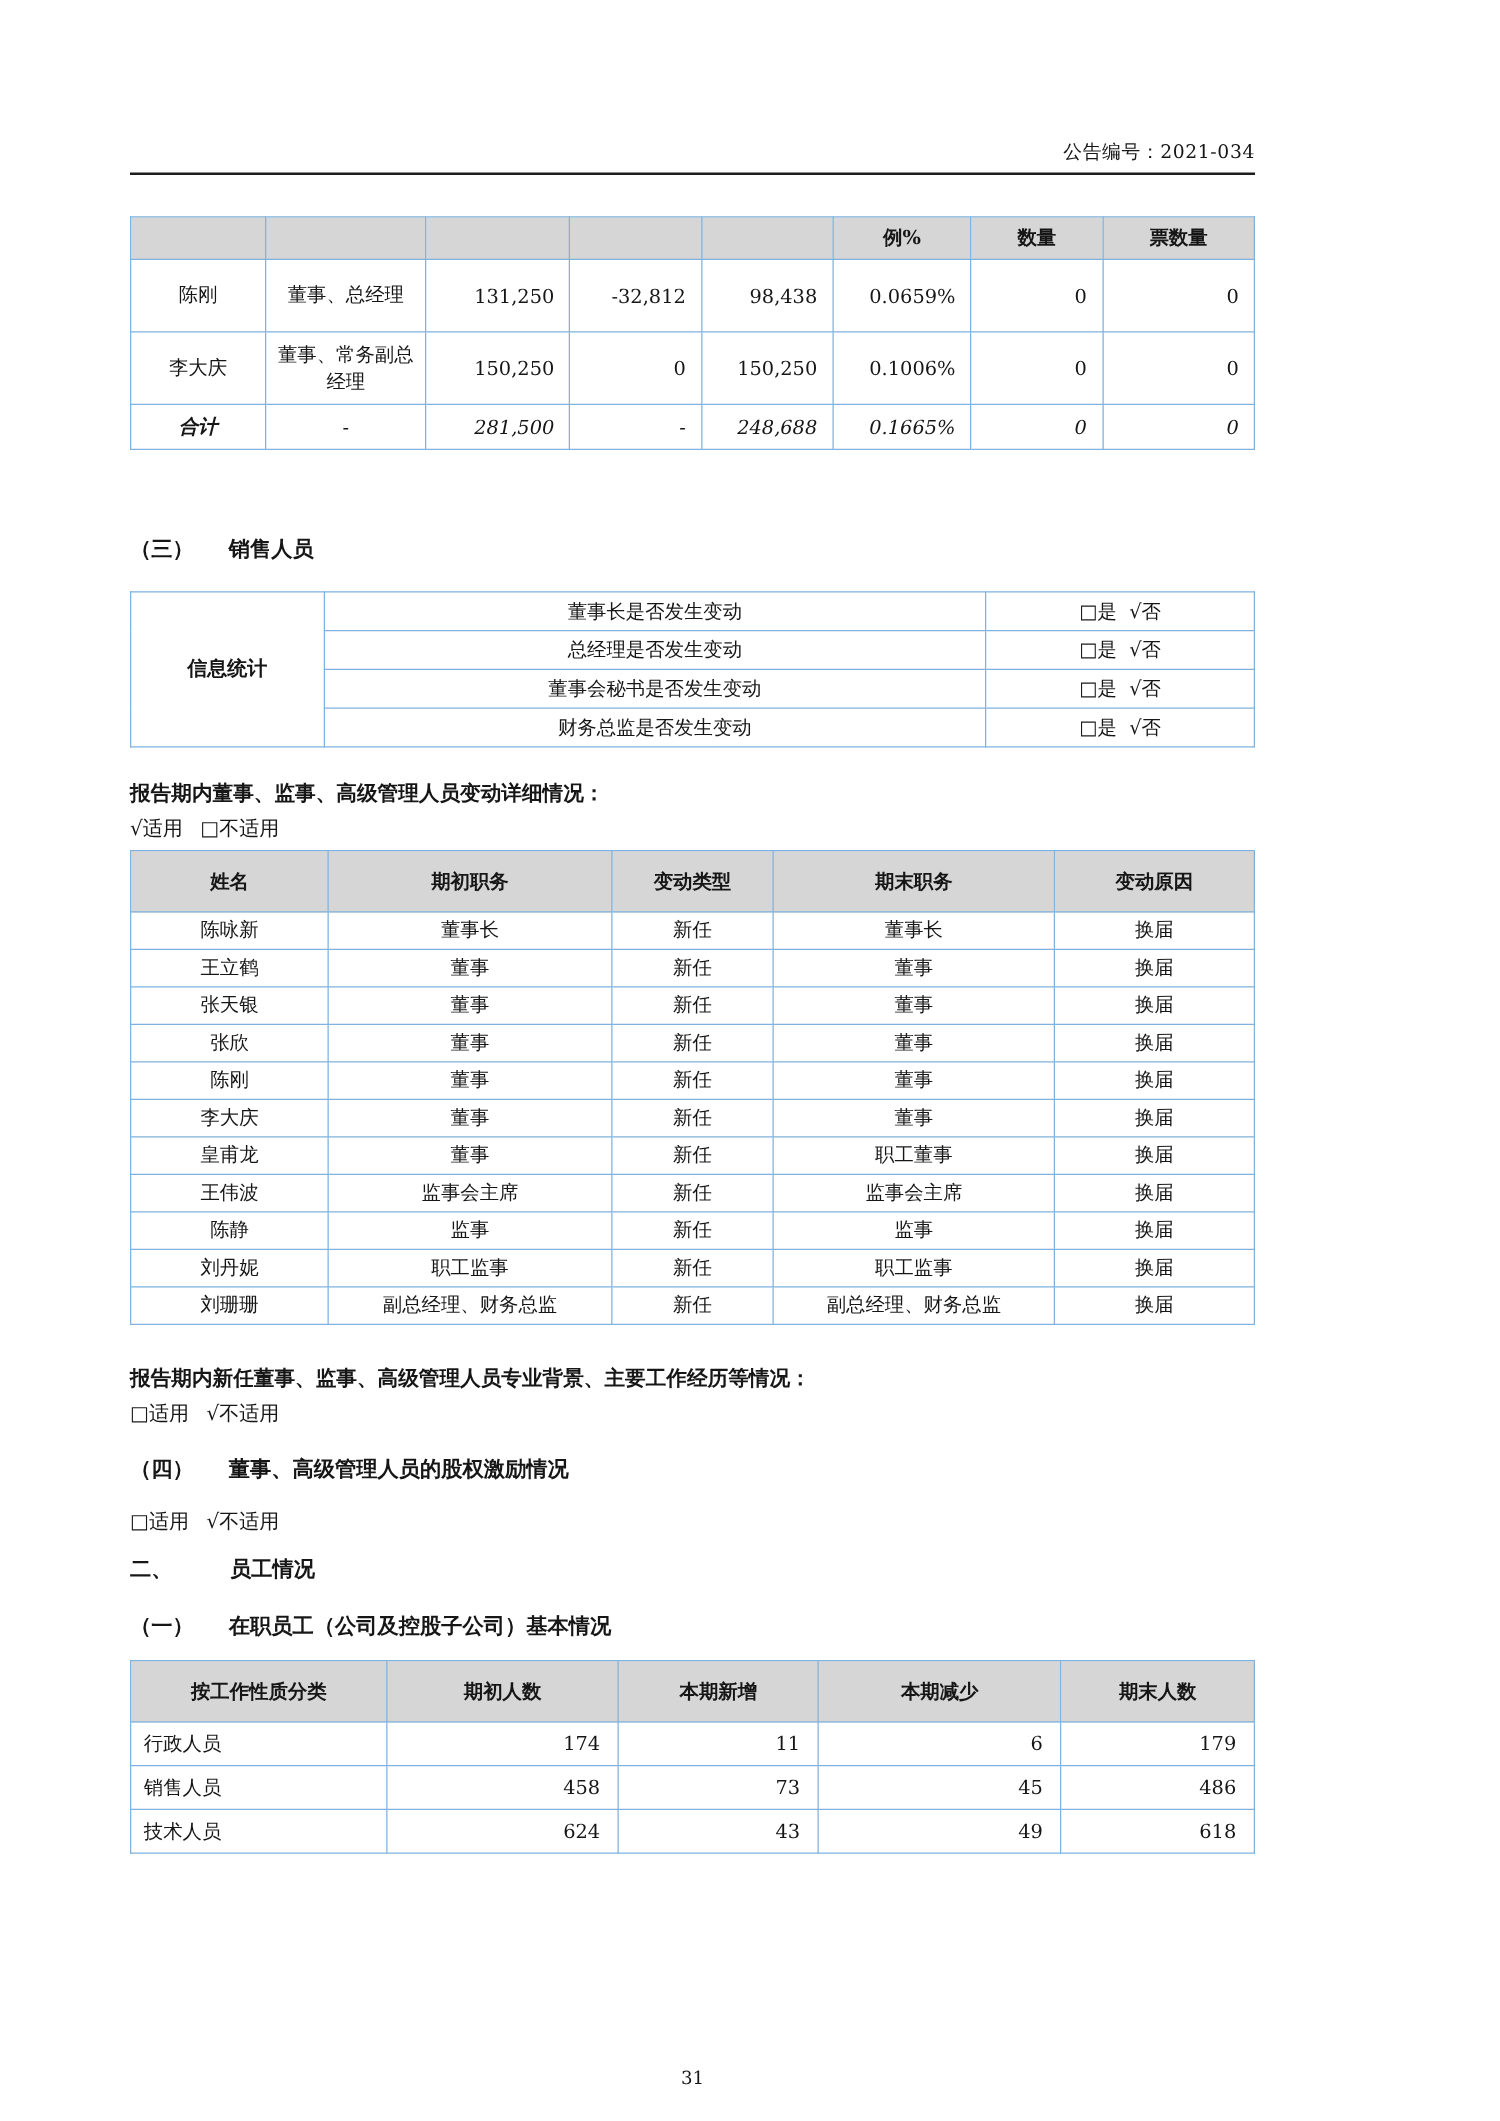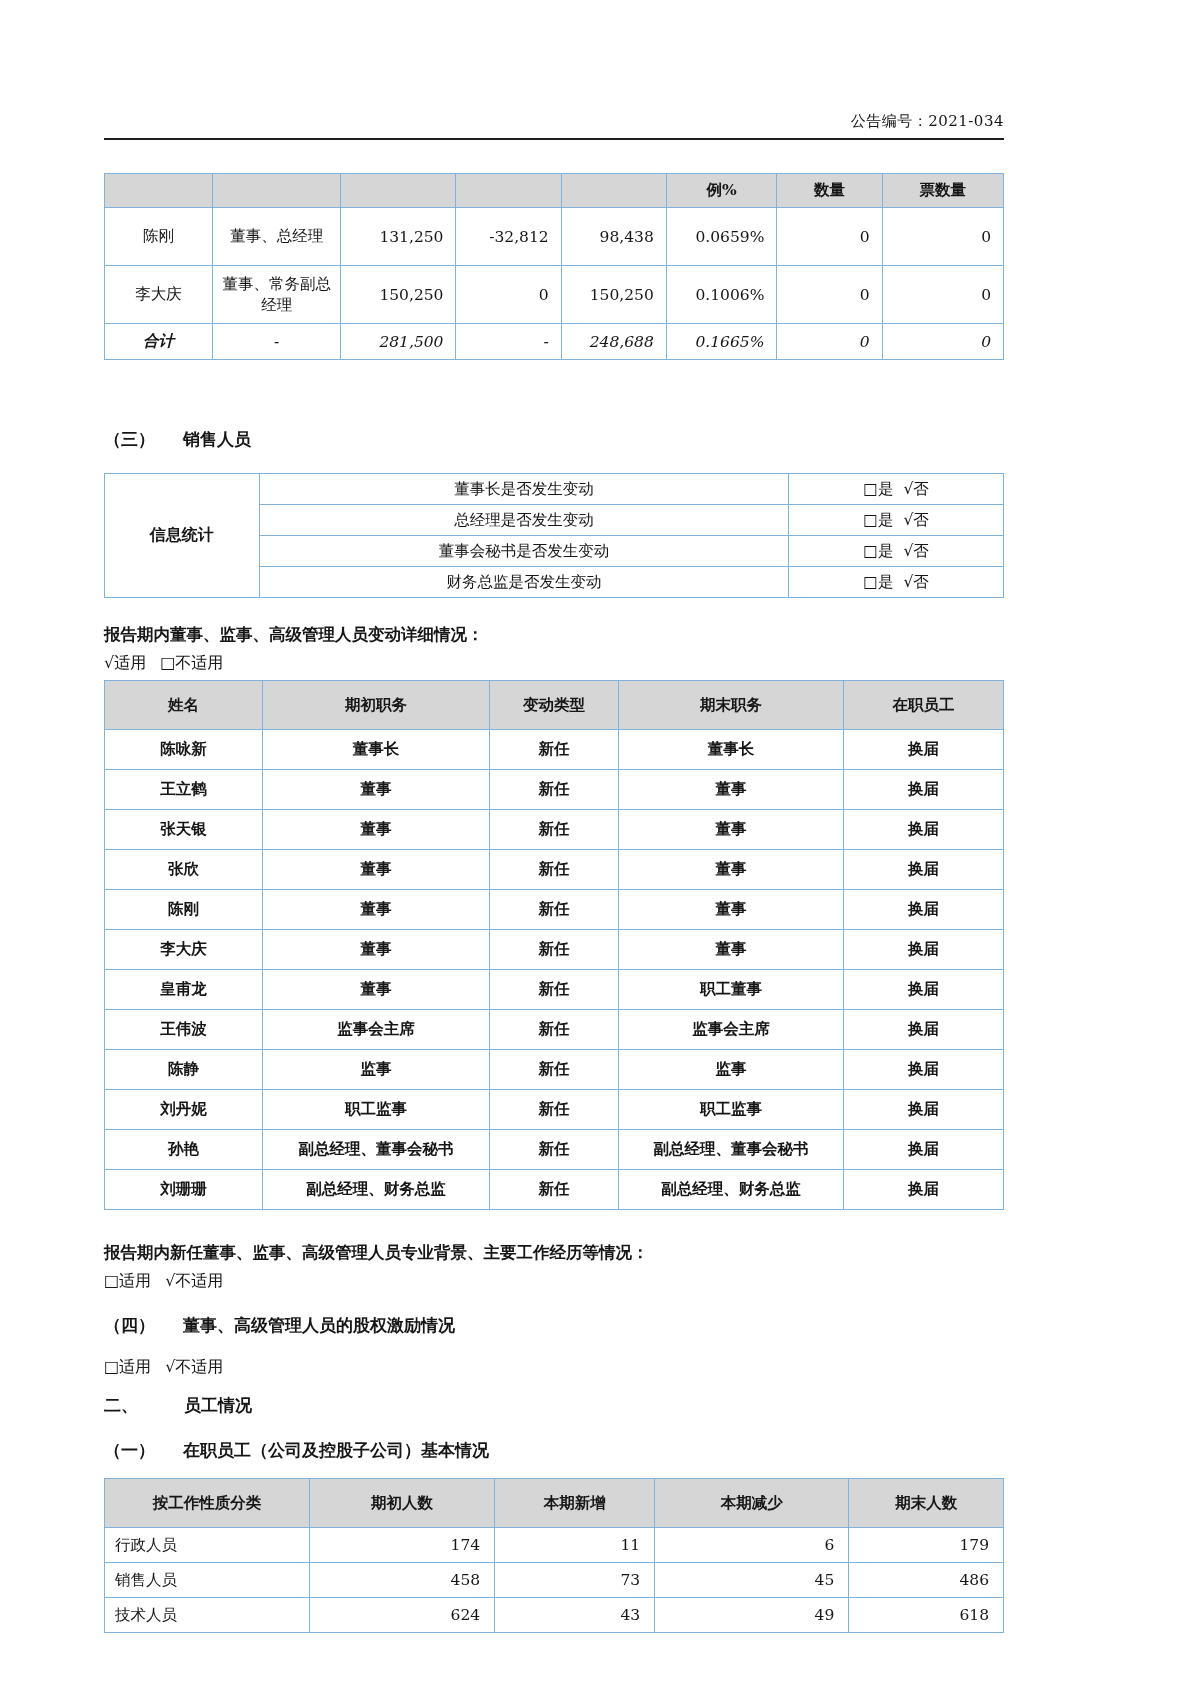--- a/index.html
+++ b/index.html
@@ -41,21 +41,21 @@
   .info-stat .rowhead { font-weight:bold; font-size:16px; }
 
   
   .stmt { font-weight:bold; font-size:16.5px; }
   .applicability { font-size:16px; margin-top:7px; }
   .applicability span { margin-right:14px; }
 
   
   .change-tbl { margin-top:6px; }
   .change-tbl th { height:49px; }
-  .change-tbl td { height:40px; text-align:center;font-weight:bold; }
+  .change-tbl td { height:30px; text-align:center; }
 
   
   .emp-tbl { margin-top:16px; }
   .emp-tbl th { height:49px; }
   .emp-tbl td { height:35px;margin-top:32px; }
   .emp-tbl td.cat { text-align:left; padding-left:10px; }
   .emp-tbl td.num { text-align:right; padding-right:14px; }
 
   .spacer-70 { height:68px; }
   .spacer-26 { height:26px; }
@@ -176,21 +176,21 @@
         <col style="width:14.4%">
         <col style="width:25.0%">
         <col style="width:17.8%">
       </colgroup>
     <tbody>
         <tr>
       <th>姓名</th>
       <th>期初职务</th>
       <th>变动类型</th>
       <th>期末职务</th>
-      <th>在职员工</th>
+      <th>变动原因</th>
     </tr>
     <tr>
           <td>陈咏新</td>
           <td>董事长</td>
           <td>新任</td>
           <td>董事长</td>
           <td>换届</td>
         </tr>
     <tr>
           <td>王立鹤</td>
@@ -246,27 +246,20 @@
           <td>监事</td>
           <td>新任</td>
           <td>监事</td>
           <td>换届</td>
         </tr>
     <tr>
           <td>刘丹妮</td>
           <td>职工监事</td>
           <td>新任</td>
           <td>职工监事</td>
-          <td>换届</td>
-        </tr>
-    <tr>
-          <td>孙艳</td>
-          <td>副总经理、董事会秘书</td>
-          <td>新任</td>
-          <td>副总经理、董事会秘书</td>
           <td>换届</td>
         </tr>
     <tr>
           <td>刘珊珊</td>
           <td>副总经理、财务总监</td>
           <td>新任</td>
           <td>副总经理、财务总监</td>
           <td>换届</td>
         </tr>
   </tbody>

